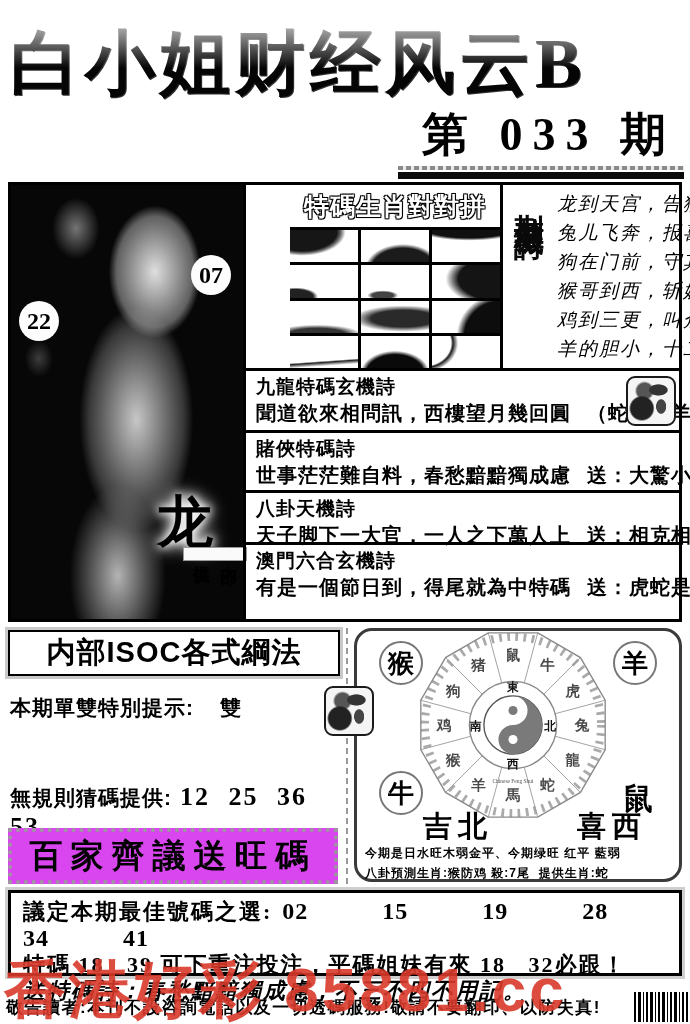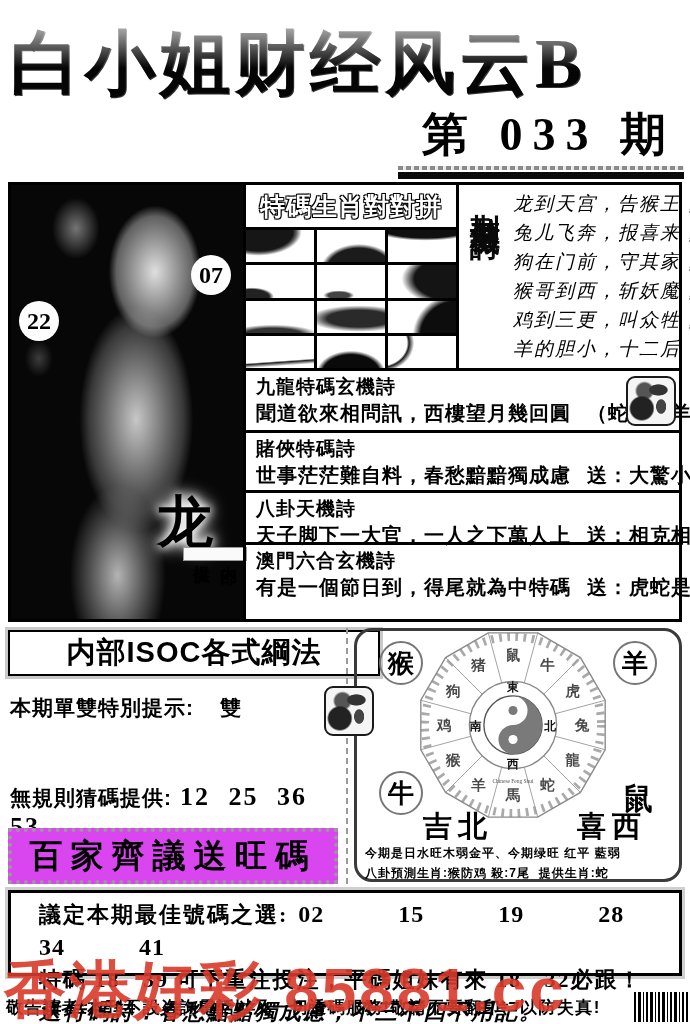--- a/index.html
+++ b/index.html
@@ -32,21 +32,21 @@
   .badge-22{left:8px;top:116px;}
   .badge-07{left:180px;top:70px;}
   .photo-zodiac{position:absolute;left:146px;top:300px;font-size:56px;font-weight:900;color:#000;
                 text-shadow:0 0 8px #fff,0 0 14px #fff,0 0 20px #fff;}
   .provider{position:absolute;left:172px;top:362px;background:#fafafa;border:1px solid #999;
             padding:4px 6px;display:flex;flex-direction:row;gap:4px;}
   .provider span{writing-mode:vertical-rl;text-orientation:upright;font-size:17px;font-weight:700;letter-spacing:2px;}
 
   .right-area{position:absolute;left:232px;top:0;width:436px;height:434px;border-left:3px solid #000;
               display:flex;flex-direction:column;}
-  .top-row{height:183px;display:flex;flex-shrink:0;}
+  .top-row{height:183px;display:flex;flex-shrink:0;margin-left:44px;}
   .grid-sec{width:210px;border-right:3px solid #000;display:flex;flex-direction:column;flex-shrink:0;}
   .grid-head{height:42px;display:flex;align-items:center;justify-content:center;
              font-family:"Liberation Sans",sans-serif;font-weight:900;font-size:25px;letter-spacing:1px;
              color:#fff;text-shadow:1px 1px 0 #000,-1px -1px 0 #000,1px -1px 0 #000,-1px 1px 0 #000,0 0 2px #000;}
   .pgrid{flex:1;display:grid;grid-template-columns:1fr 1fr 1fr;grid-template-rows:repeat(4,1fr);
          gap:3px;background:#000;border-top:3px solid #000;}
   .cell{background-color:#fff;}
   .cell:nth-child(1){background-image:radial-gradient(ellipse 62px 34px at 18% 6%, #161616 56%, #666 62%, transparent 70%);}
   .cell:nth-child(2){background-image:radial-gradient(ellipse 62px 42px at 62% 125%, #1b1b1b 52%, transparent 62%);}
   .cell:nth-child(3){background-image:radial-gradient(ellipse 84px 22px at 55% -15%, #101010 58%, transparent 70%);}
@@ -74,21 +74,21 @@
       radial-gradient(circle at 30% 66%, #222 0 25%, transparent 29%),
       radial-gradient(ellipse 15px 9px at 66% 26%, #333 0 58%, transparent 66%),
       radial-gradient(ellipse 9px 13px at 72% 62%, #444 0 52%, transparent 60%),
       radial-gradient(circle at 36% 28%, #555 0 17%, transparent 22%),
       #f5f5f5;}
   .stamp-nine{position:absolute;right:6px;top:5px;}
 
   
   .lower{position:absolute;left:8px;top:628px;width:674px;height:258px;}
   .lcol{position:absolute;left:0;top:0;width:336px;height:258px;font-family:"Liberation Sans",sans-serif;}
-  .isoc-head{position:absolute;left:0;top:2px;width:372px;height:46px;border:2px solid #000;
+  .isoc-head{position:absolute;left:0;top:2px;width:332px;height:46px;border:2px solid #000;
              box-shadow:0 0 0 3px #c9c9c9;box-sizing:border-box;display:flex;align-items:center;justify-content:center;
              font-size:29px;font-weight:900;letter-spacing:1px;}
   .iline{position:absolute;left:2px;font-size:21px;font-weight:700;letter-spacing:1px;white-space:pre-wrap;}
   .iline .ival{margin-left:26px;font-weight:900;letter-spacing:6px;}
   .iline1{top:66px;} .iline2{top:110px;} .iline3{top:154px;}
   .iline3 .ival{font-family:"Liberation Serif",serif;font-size:26px;letter-spacing:2px;word-spacing:10px;margin-left:8px;}
   .baijia{position:absolute;left:0;top:200px;width:330px;height:56px;border:4px dotted #9a9a9a;
           box-sizing:border-box;display:flex;align-items:center;justify-content:center;
           font-size:33px;font-weight:900;letter-spacing:8px;background:#d946ef;}
   .vdivider{position:absolute;left:338px;top:0;height:256px;border-left:2px dashed #999;}
@@ -103,21 +103,21 @@
   .wheel-svg{position:absolute;left:56px;top:-6px;}
   .luck{position:absolute;font-size:29px;font-weight:900;letter-spacing:6px;font-family:"Liberation Sans",sans-serif;}
   .luck-n{left:66px;top:176px;} .luck-w{left:220px;top:176px;}
   .wline{position:absolute;left:8px;width:308px;font-size:12px;font-weight:700;letter-spacing:1px;
          font-family:"Liberation Sans",sans-serif;white-space:pre-wrap;}
   .wline1{top:214px;} .wline2{top:234px;}
 
   
   .final-box{position:absolute;left:8px;top:890px;width:674px;height:86px;border:3px solid #000;
              box-shadow:0 0 0 3px #cfcfcf;box-sizing:border-box;padding:5px 12px;}
-  .fline{font-size:22px;font-weight:700;letter-spacing:2px;line-height:32px;white-space:pre-wrap;margin-left:16px;}
+  .fline{font-size:22px;font-weight:700;letter-spacing:2px;line-height:26px;white-space:pre-wrap;}
   .fnums{font-weight:700;font-size:24px;letter-spacing:1px;word-spacing:30px;margin-left:10px;}
   .fline3{font-style:italic;font-weight:600;}
 
   
   .watermark{position:absolute;left:4px;top:948px;font-size:62px;font-weight:900;letter-spacing:3px;
              color:#d93a2c;opacity:.9;white-space:nowrap;z-index:5;font-family:"Liberation Sans",sans-serif;}
   .footer-line{position:absolute;left:6px;top:996px;width:620px;font-size:17px;font-weight:700;letter-spacing:1.5px;
                font-family:"Liberation Sans",sans-serif;white-space:nowrap;}
   .barcode{position:absolute;right:2px;top:992px;width:54px;height:30px;
            background:repeating-linear-gradient(90deg,#000 0 2px,#fff 2px 4px,#000 4px 7px,#fff 7px 9px,#000 9px 10px,#fff 10px 12px);}

